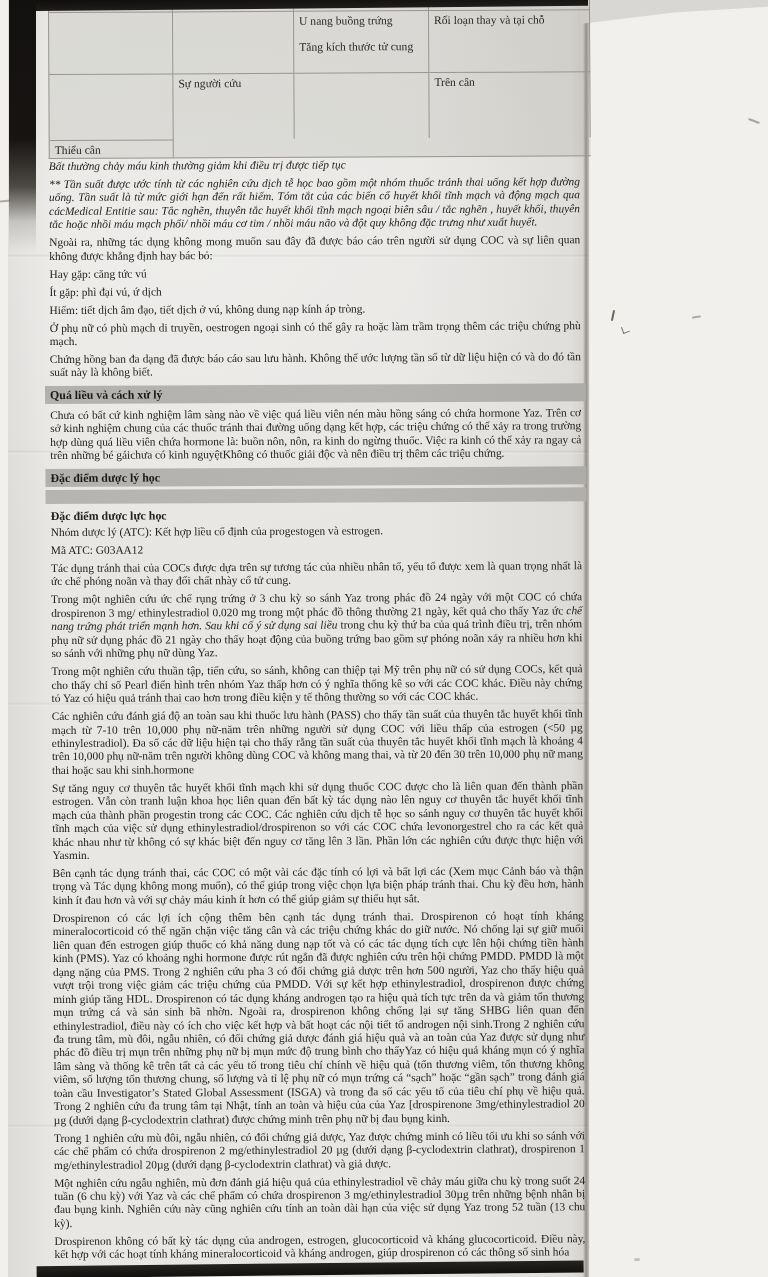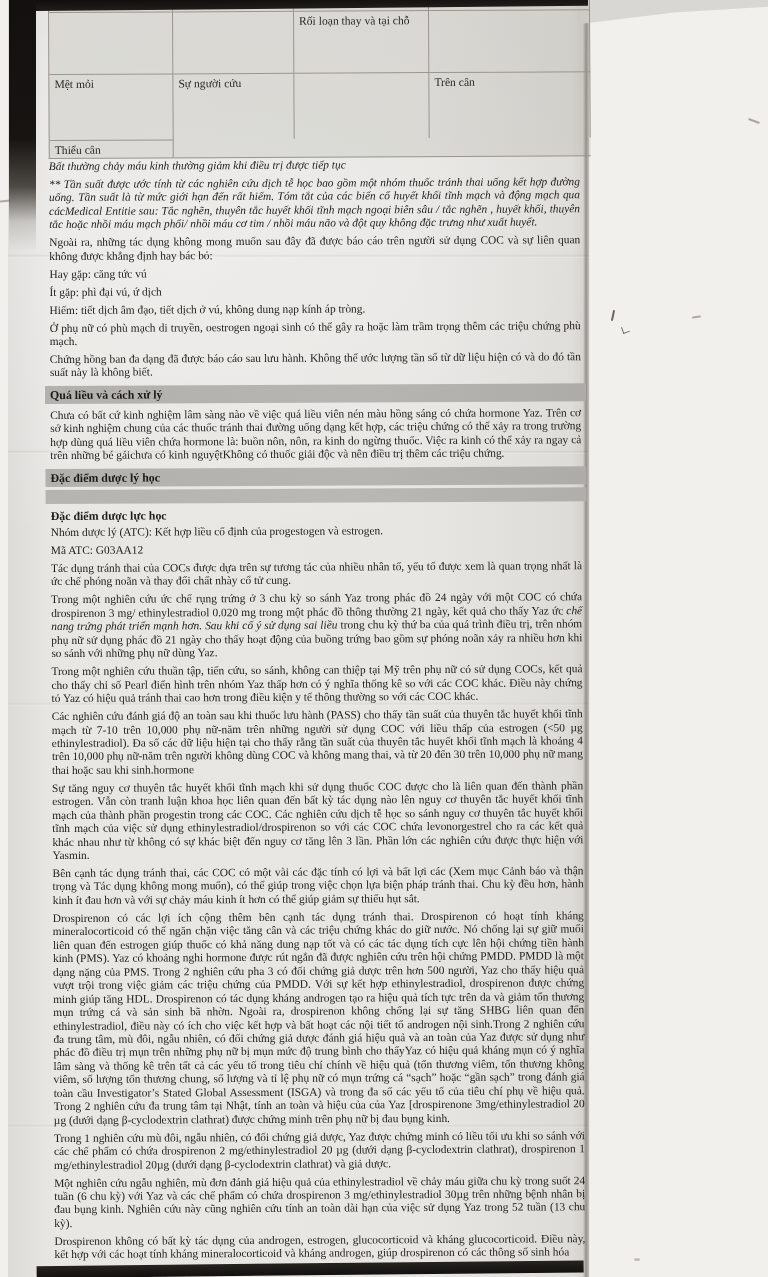--- a/index.html
+++ b/index.html
@@ -87,24 +87,26 @@
   <div class="tilt">
 
     <div class="doc-table">
       <div class="cell clip"></div>
       <div class="cell clip"></div>
       <div class="cell clip"><span>Thiểu kinh</span></div>
       <div class="cell clip"><span>nội mạc tử cung</span></div>
 
       <div class="cell"></div>
       <div class="cell"></div>
+      <div class="cell">U nang buồng trứng
+
+Tăng kích thước tử cung</div>
 
       <div class="cell">Rối loạn thay và tại chỗ</div>
       <div class="cell"></div>
-      <div class="cell">Mệt mỏi</div>
 
       <div class="cell">Sự người cứu</div>
       <div class="cell"></div>
       <div class="cell">Trên cân</div>
       <div class="cell">Thiểu cân</div>
     </div>
 
     <div class="content">
       <p class="note">Bất thường chảy máu kinh thường giảm khi điều trị được tiếp tục</p>
       <p class="note">** Tần suất được ước tính từ các nghiên cứu dịch tễ học bao gồm một nhóm thuốc tránh thai uống kết hợp đường uống. Tần suất là từ mức giới hạn đến rất hiếm. Tóm tắt của các biến cố huyết khối tĩnh mạch và động mạch qua cácMedical Entitie sau: Tắc nghẽn, thuyên tắc huyết khối tĩnh mạch ngoại biên sâu / tắc nghẽn , huyết khối, thuyên tắc hoặc nhồi máu mạch phổi/ nhồi máu cơ tim / nhồi máu não và đột quy  không đặc trưng như xuất huyết.</p>

